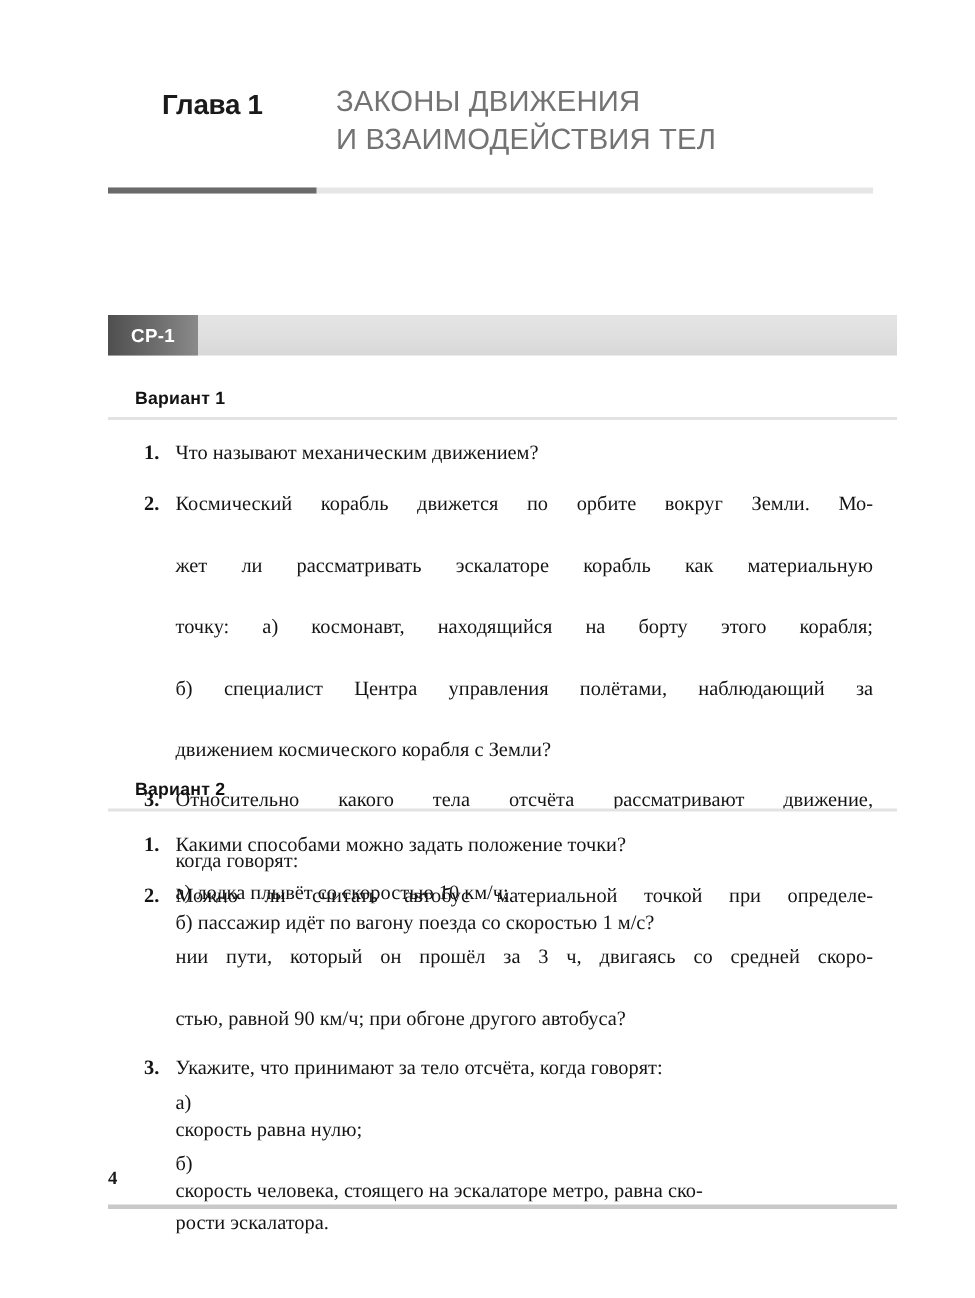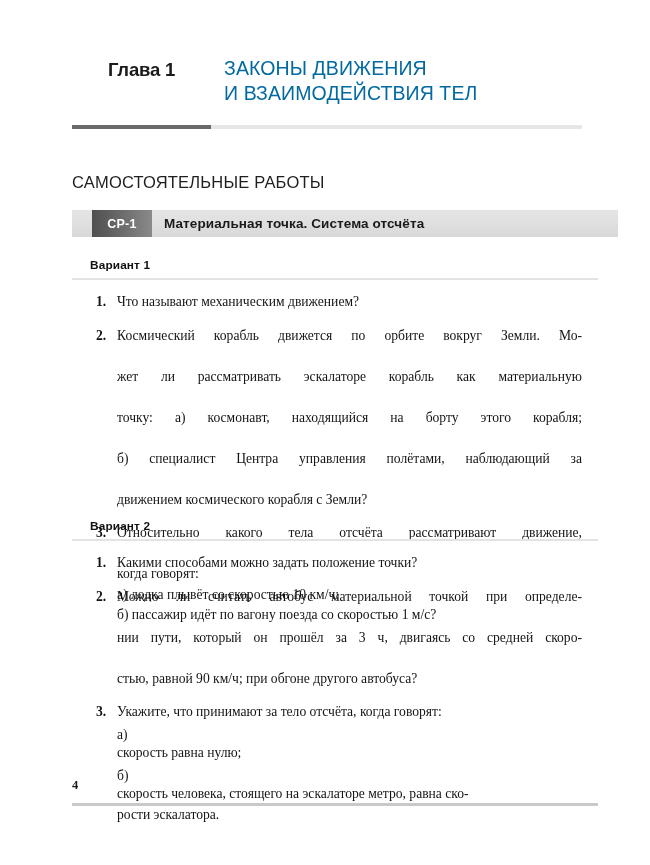--- a/index.html
+++ b/index.html
@@ -37,21 +37,21 @@
     flex: 0 0 116px;
     line-height: 25px;
     padding-top: 1px;
     margin-left: 36px;
   }
   .chapter-title {
     font-family: "Liberation Sans", "DejaVu Sans", sans-serif;
     font-size: 19.5px;
     font-weight: normal;
     letter-spacing: 0.1px;
-    color: #0369a1;
+    color: #737373;
     line-height: 25px;
   }
   .chapter-title .line { display: block; white-space: nowrap; }
 
   .chapter-rule {
     position: absolute;
     left: 72px;
     top: 125px;
     width: 510px;
     height: 4px;
@@ -80,21 +80,20 @@
   
   .cp-banner {
     position: absolute;
     left: 72px;
     top: 210px;
     width: 526px;
     height: 27px;
     background: linear-gradient(to bottom, #e4e4e4 0%, #e0e0e0 45%, #d8d8d8 100%);
     display: flex;
     align-items: stretch;
-    padding-left: 20px;
   }
   .cp-badge {
     flex: 0 0 60px;
     background: linear-gradient(to right, #4f4f4f 0%, #6e6e6e 55%, #8a8a8a 100%);
     color: #ffffff;
     font-family: "Liberation Sans", "DejaVu Sans", sans-serif;
     font-weight: bold;
     font-size: 12.5px;
     display: flex;
     align-items: center;
@@ -214,25 +213,23 @@
     <div class="chapter-label">Глава 1</div>
     <div class="chapter-title">
       <span class="line">ЗАКОНЫ ДВИЖЕНИЯ</span>
       <span class="line">И ВЗАИМОДЕЙСТВИЯ ТЕЛ</span>
     </div>
   </div>
   <div class="chapter-rule">
     <div class="seg-dark"></div>
   </div>
 
-  <div class="section-heading">САМОСТОЯТЕЛЬНЫЕ РАБОТЫ</div>
 
   <div class="cp-banner">
     <div class="cp-badge">СР-1</div>
-    <div class="cp-title">Материальная точка. Система отсчёта</div>
   </div>
 
   <div class="variant-label" style="top:258px">Вариант 1</div>
   <div class="variant-rule" style="top:278px"></div>
 
   <div class="qlist" style="top:292px">
 
     <div class="q">
       <span class="qnum">1.</span>
       <span class="q-body">

